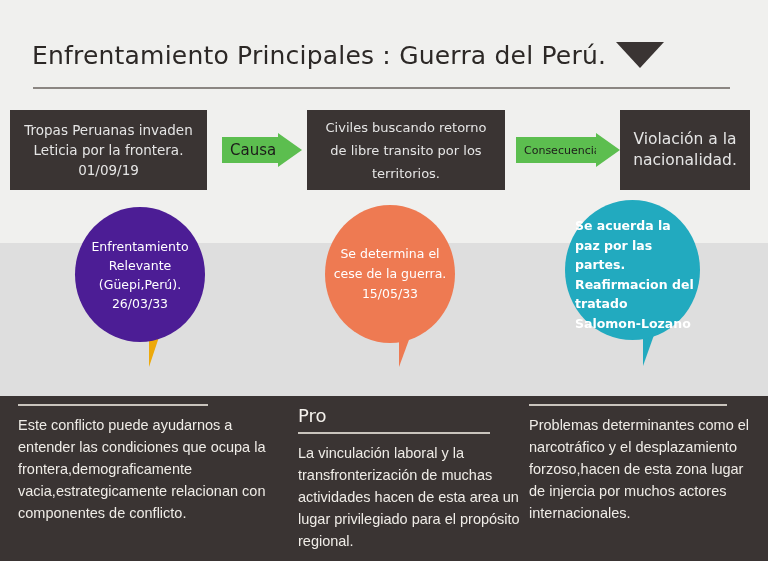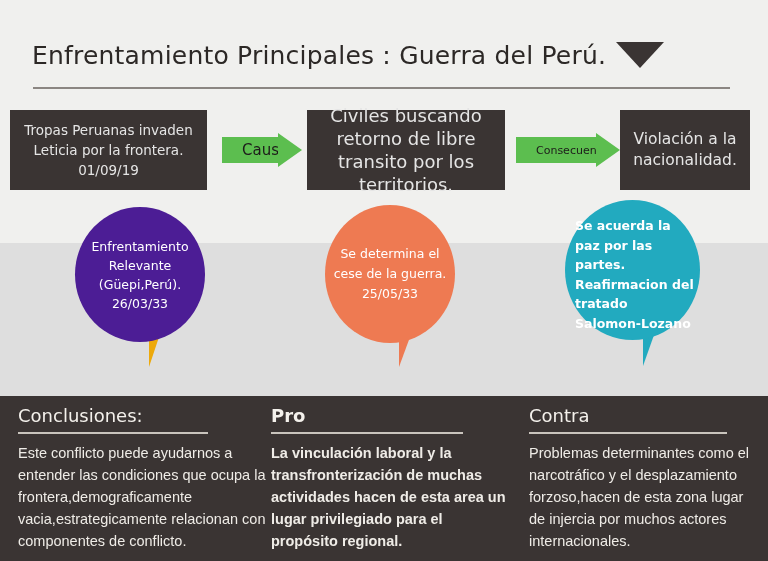--- a/index.html
+++ b/index.html
@@ -27,28 +27,28 @@
   .header-rule{position:absolute;left:33px;top:87px;width:697px;height:2px;background:#8b8682;}
 
   
   .ev-box{
     position:absolute;background:#3a3433;color:#e5e5e5;
     font-family:"DejaVu Sans",sans-serif;
     display:flex;align-items:center;justify-content:center;text-align:center;
     font-size:13.5px;line-height:20px;padding:6px 10px;box-sizing:border-box;
   }
   #box1{left:10px;top:110px;width:197px;height:80px;}
-  #box2{left:307px;top:110px;width:198px;height:80px;font-size:18px;line-height:23px;}
+  #box2{left:307px;top:110px;width:198px;height:80px;font-size:13px;line-height:23px;}
   #box3{left:620px;top:110px;width:130px;height:80px;font-size:15.5px;line-height:21px;}
 
   
   .arrow{position:absolute;height:34px;display:flex;align-items:center;}
   .arrow-body{
     background:#5cbe4f;height:26px;display:flex;align-items:center;
-    padding:0 6px 0 20px;box-sizing:border-box;
+    padding:0 6px 0 8px;box-sizing:border-box;
   }
   .arrow-label{
     font-family:"DejaVu Sans",sans-serif;color:#1d1b1a;white-space:nowrap;
   }
   .arrow-head{
     width:0;height:0;border-top:17px solid transparent;border-bottom:17px solid transparent;
     border-left:24px solid #5cbe4f;
   }
   #arrow1{left:222px;top:133px;}
   #arrow1 .arrow-body{width:56px;}
@@ -87,21 +87,21 @@
     align-items:flex-start;justify-content:flex-start;text-align:left;
     padding-top:16px;padding-left:10px;overflow:visible;}
   #bubble-teal .bubble-text{display:block;width:125px;font-weight:bold;}
   #bubble-teal .bubble-tail{left:78px;top:104px;
     border-left:22px solid #22aabf;border-right:6px solid transparent;
     border-bottom:62px solid transparent;}
 
   
   .col{position:absolute;top:404px;color:#f2efe9;}
   #col1{left:18px;width:256px;}
-  #col2{left:271px;width:236px;font-weight:bold;}
+  #col2{left:298px;width:236px;}
   #col3{left:529px;width:226px;}
   .col-title{
     font-family:"DejaVu Sans",sans-serif;font-size:18px;line-height:24px;
     color:#f4f1ec;padding-bottom:4px;
   }
   .col-rule{height:1.5px;background:#c9c4bd;margin-bottom:8px;}
   #col1 .col-rule{width:190px;}
   #col2 .col-rule{width:192px;}
   #col3 .col-rule{width:198px;}
   .col-body{
@@ -141,40 +141,38 @@
 <div class="bubble" id="bubble-yellow">
   <div class="bubble-tail"></div>
   <div class="bubble-body">
     <span class="bubble-text">Enfrentamiento Relevante (Güepi,Perú). 26/03/33</span>
   </div>
 </div>
 
 <div class="bubble" id="bubble-orange">
   <div class="bubble-tail"></div>
   <div class="bubble-body">
-    <span class="bubble-text">Se determina el cese de la guerra. 25/05/33</span>
+    <span class="bubble-text">Se determina el cese de la guerra. 15/05/33</span>
   </div>
 </div>
 
 <div class="bubble" id="bubble-teal">
   <div class="bubble-tail"></div>
   <div class="bubble-body">
     <span class="bubble-text">Se acuerda la paz por las partes. Reafirmacion del tratado Salomon-Lozano</span>
   </div>
 </div>
 
 <div class="col" id="col1">
-  <div class="col-title">Conclusiones:</div>
   <div class="col-rule"></div>
   <div class="col-body">Este conflicto puede ayudarnos a entender las condiciones que ocupa la frontera,demograficamente vacia,estrategicamente relacionan con componentes de conflicto.</div>
 </div>
 
 <div class="col" id="col2">
   <div class="col-title">Pro</div>
   <div class="col-rule"></div>
   <div class="col-body">La vinculación laboral y la transfronterización de muchas actividades hacen de esta area un lugar privilegiado para el propósito regional.</div>
 </div>
 
 <div class="col" id="col3">
-  <div class="col-title">Contra</div>
   <div class="col-rule"></div>
   <div class="col-body">Problemas determinantes como el narcotráfico y el desplazamiento forzoso,hacen de esta zona lugar de injercia por muchos actores internacionales.</div>
 </div>
 
 </body></html>

